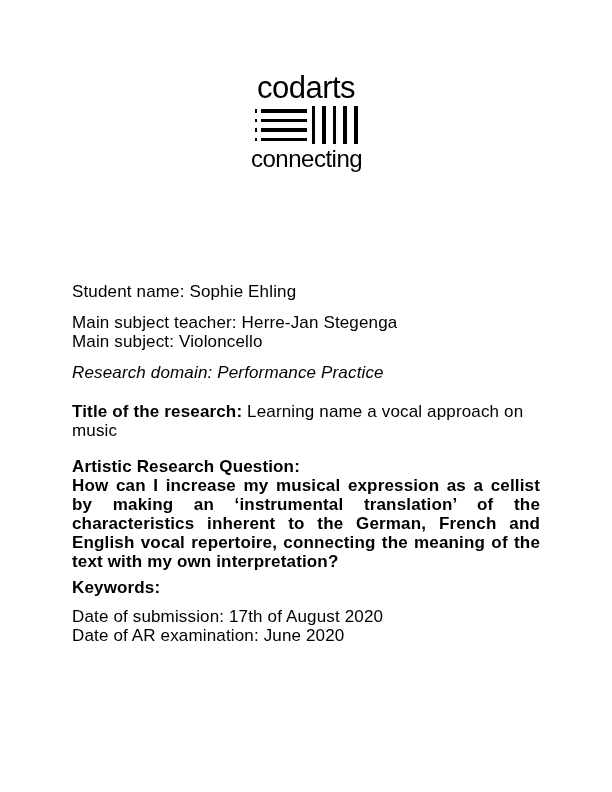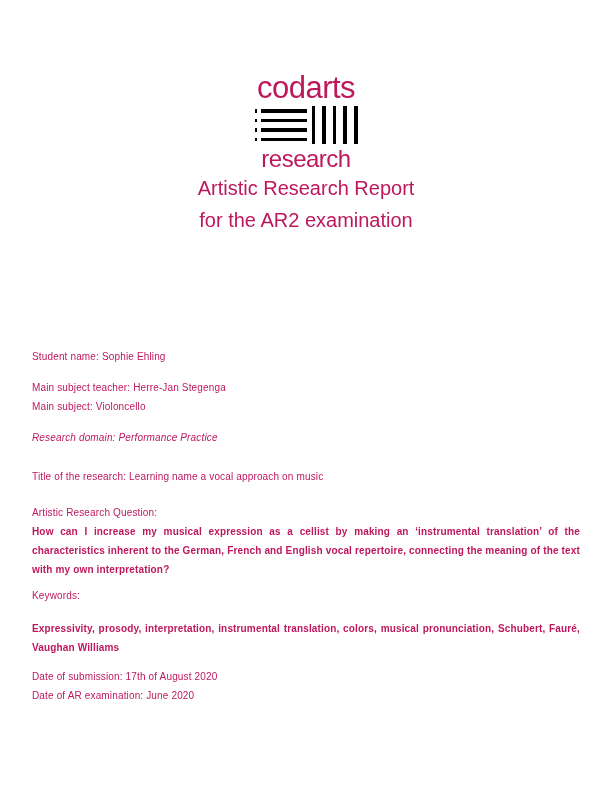--- a/index.html
+++ b/index.html
@@ -7,21 +7,21 @@
     padding: 0;
     background: #e8e8e8;
   }
   .page {
     position: relative;
     width: 612px;
     height: 792px;
     margin: 0 auto;
     background: #ffffff;
     font-family: "Liberation Sans", sans-serif;
-    color: #be185d;
+    color: #000000;
     overflow: hidden;
   }
   
   .logo-block {
     width: 110px;
     margin: 0 auto;
     padding-top: 72px;
     text-align: center;
   }
   .logo-text-top {
@@ -80,27 +80,27 @@
   }
   
   .report-title {
     text-align: center;
     font-size: 20px;
     line-height: 32px;
     margin-top: 1px;
   }
   
   .content {
-    margin: 0 32px;
-    font-size: 10px;
+    margin: 0 72px;
+    font-size: 17px;
     line-height: 19px;
     letter-spacing: 0.15px;
   }
   .content .line { display: block; }
-  .bold { font-weight: normal; }
+  .bold { font-weight: bold; }
   .prewrap { white-space: pre-wrap; }
   .justified { text-align: justify; font-weight: bold; }
   .grp-student   { margin-top: 111px; }
   .grp-subject   { margin-top: 12px; }
   .grp-domain    { margin-top: 12px; font-style: italic; }
   .grp-restitle  { margin-top: 20px; }
   .grp-arq       { margin-top: 17px; }
   .grp-kw-label  { margin-top: 7px; }
   .grp-kw-text   { margin-top: 14px; }
   .grp-dates     { margin-top: 10px; }
@@ -132,27 +132,23 @@
           </div>
       </div>
       <div class="vbars">
         <span class="vbar"></span>
           <span class="vbar"></span>
           <span class="vbar"></span>
           <span class="vbar"></span>
           <span class="vbar"></span>
       </div>
     </div>
-    <div class="logo-text-bottom">research</div>
+    <div class="logo-text-bottom">connecting</div>
   </div>
 
-  <div class="report-title">
-    <div class="title-line1">Artistic Research Report</div>
-    <div class="title-line2">for the AR2 examination</div>
-  </div>
 
   <div class="content">
 
     <span class="line grp-student">Student name: Sophie Ehling</span>
 
     <div class="grp-subject">
       <span class="line">Main subject teacher: Herre-Jan Stegenga</span>
       <span class="line">Main subject: Violoncello</span>
     </div>
 
@@ -164,21 +160,20 @@
       <span class="bold">Title of the research:</span><span> Learning name a vocal approach on music</span>
     </div>
 
     <div class="grp-arq">
       <span class="line bold">Artistic Research Question:</span>
       <div class="justified">How can I increase my musical expression as a cellist by making an ‘instrumental translation’ of the characteristics inherent to the German, French and English vocal repertoire, connecting the meaning of the text with my own interpretation?</div>
     </div>
 
     <span class="line bold grp-kw-label">Keywords:</span>
 
-    <div class="justified grp-kw-text">Expressivity, prosody, interpretation, instrumental translation, colors, musical pronunciation, Schubert, Fauré, Vaughan Williams</div>
 
     <div class="grp-dates">
       <span class="line">Date of submission: 17th of August 2020</span>
       <span class="line">Date of AR examination: June 2020</span>
     </div>
 
   </div>
 </div>
 
 </body></html>

